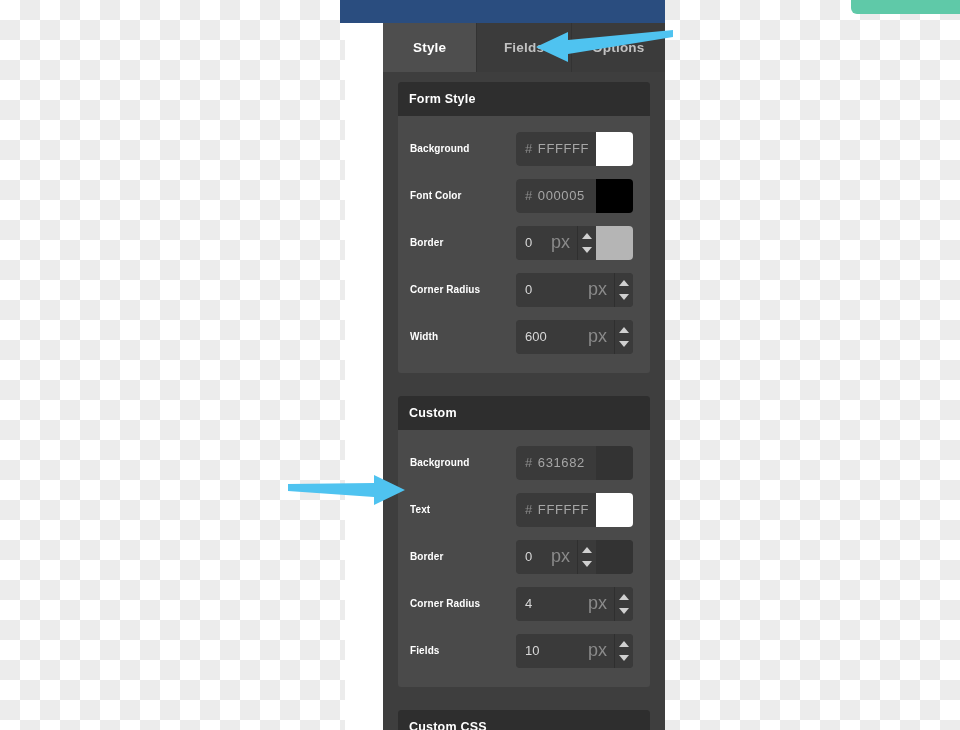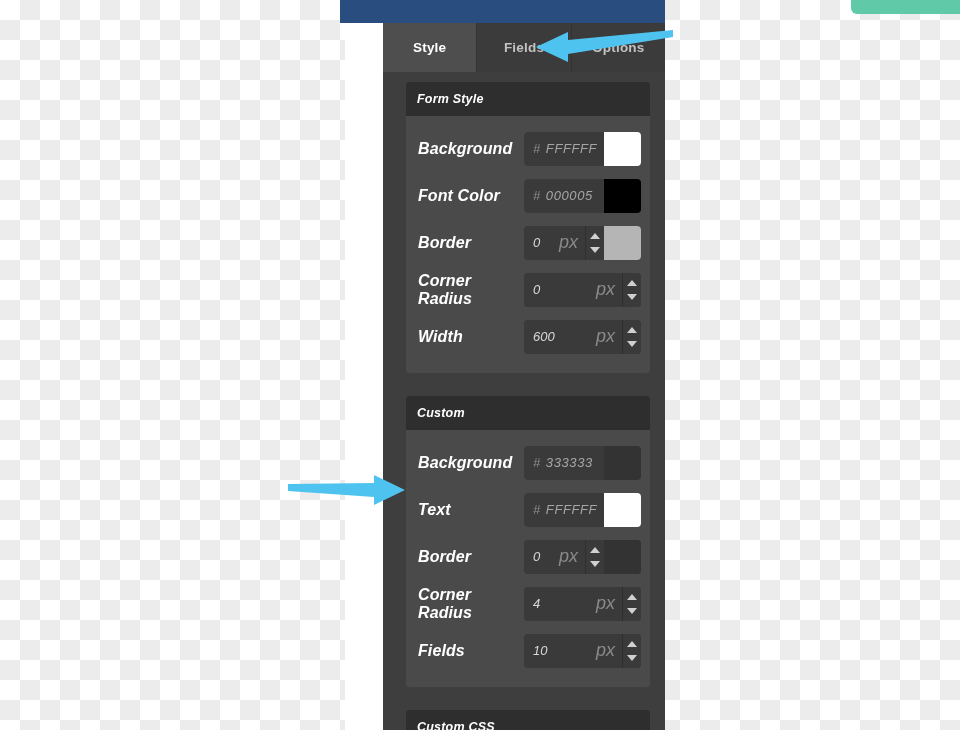--- a/index.html
+++ b/index.html
@@ -88,23 +88,22 @@
     color: #ffffff;
   }
 
   
   .panel-body {
     position: absolute;
     left: 0;
     top: 49px;
     width: 282px;
     height: 658px;
-    padding: 10px 15px 0 23px;
+    padding: 10px 15px 0 15px;
     overflow: hidden;
-    font-style: italic;
   }
 
   
   .card {
     background: #4a4a4a;
     border-radius: 3px;
     margin-bottom: 23px;
   }
   .card-header {
     background: #2e2e2e;
@@ -123,21 +122,21 @@
   .card-body { padding: 9px 12px 13px 12px; }
 
   
   .row {
     display: flex;
     align-items: center;
     height: 47px;
   }
   .row-label {
     color: #ffffff;
-    font-size: 16px;
+    font-size: 10px;
     font-weight: bold;
     width: 106px;
     flex: none;
     letter-spacing: .1px;
   }
   .row-control {
     flex: 1;
     display: flex;
     justify-content: flex-start;
   }
@@ -336,21 +335,21 @@
         <span class="card-title">Custom</span>
       </div>
       <div class="card-body">
 
         <div class="row">
           <div class="row-label">Background</div>
           <div class="row-control">
             <div class="color-field">
               <div class="color-text">
                 <span class="color-hash">#</span>
-                <span>333333</span>
+                <span>631682</span>
               </div>
               <div class="color-swatch" style="background:#333333"></div>
             </div>
           </div>
         </div>
 
         <div class="row">
           <div class="row-label">Text</div>
           <div class="row-control">
             <div class="color-field">

